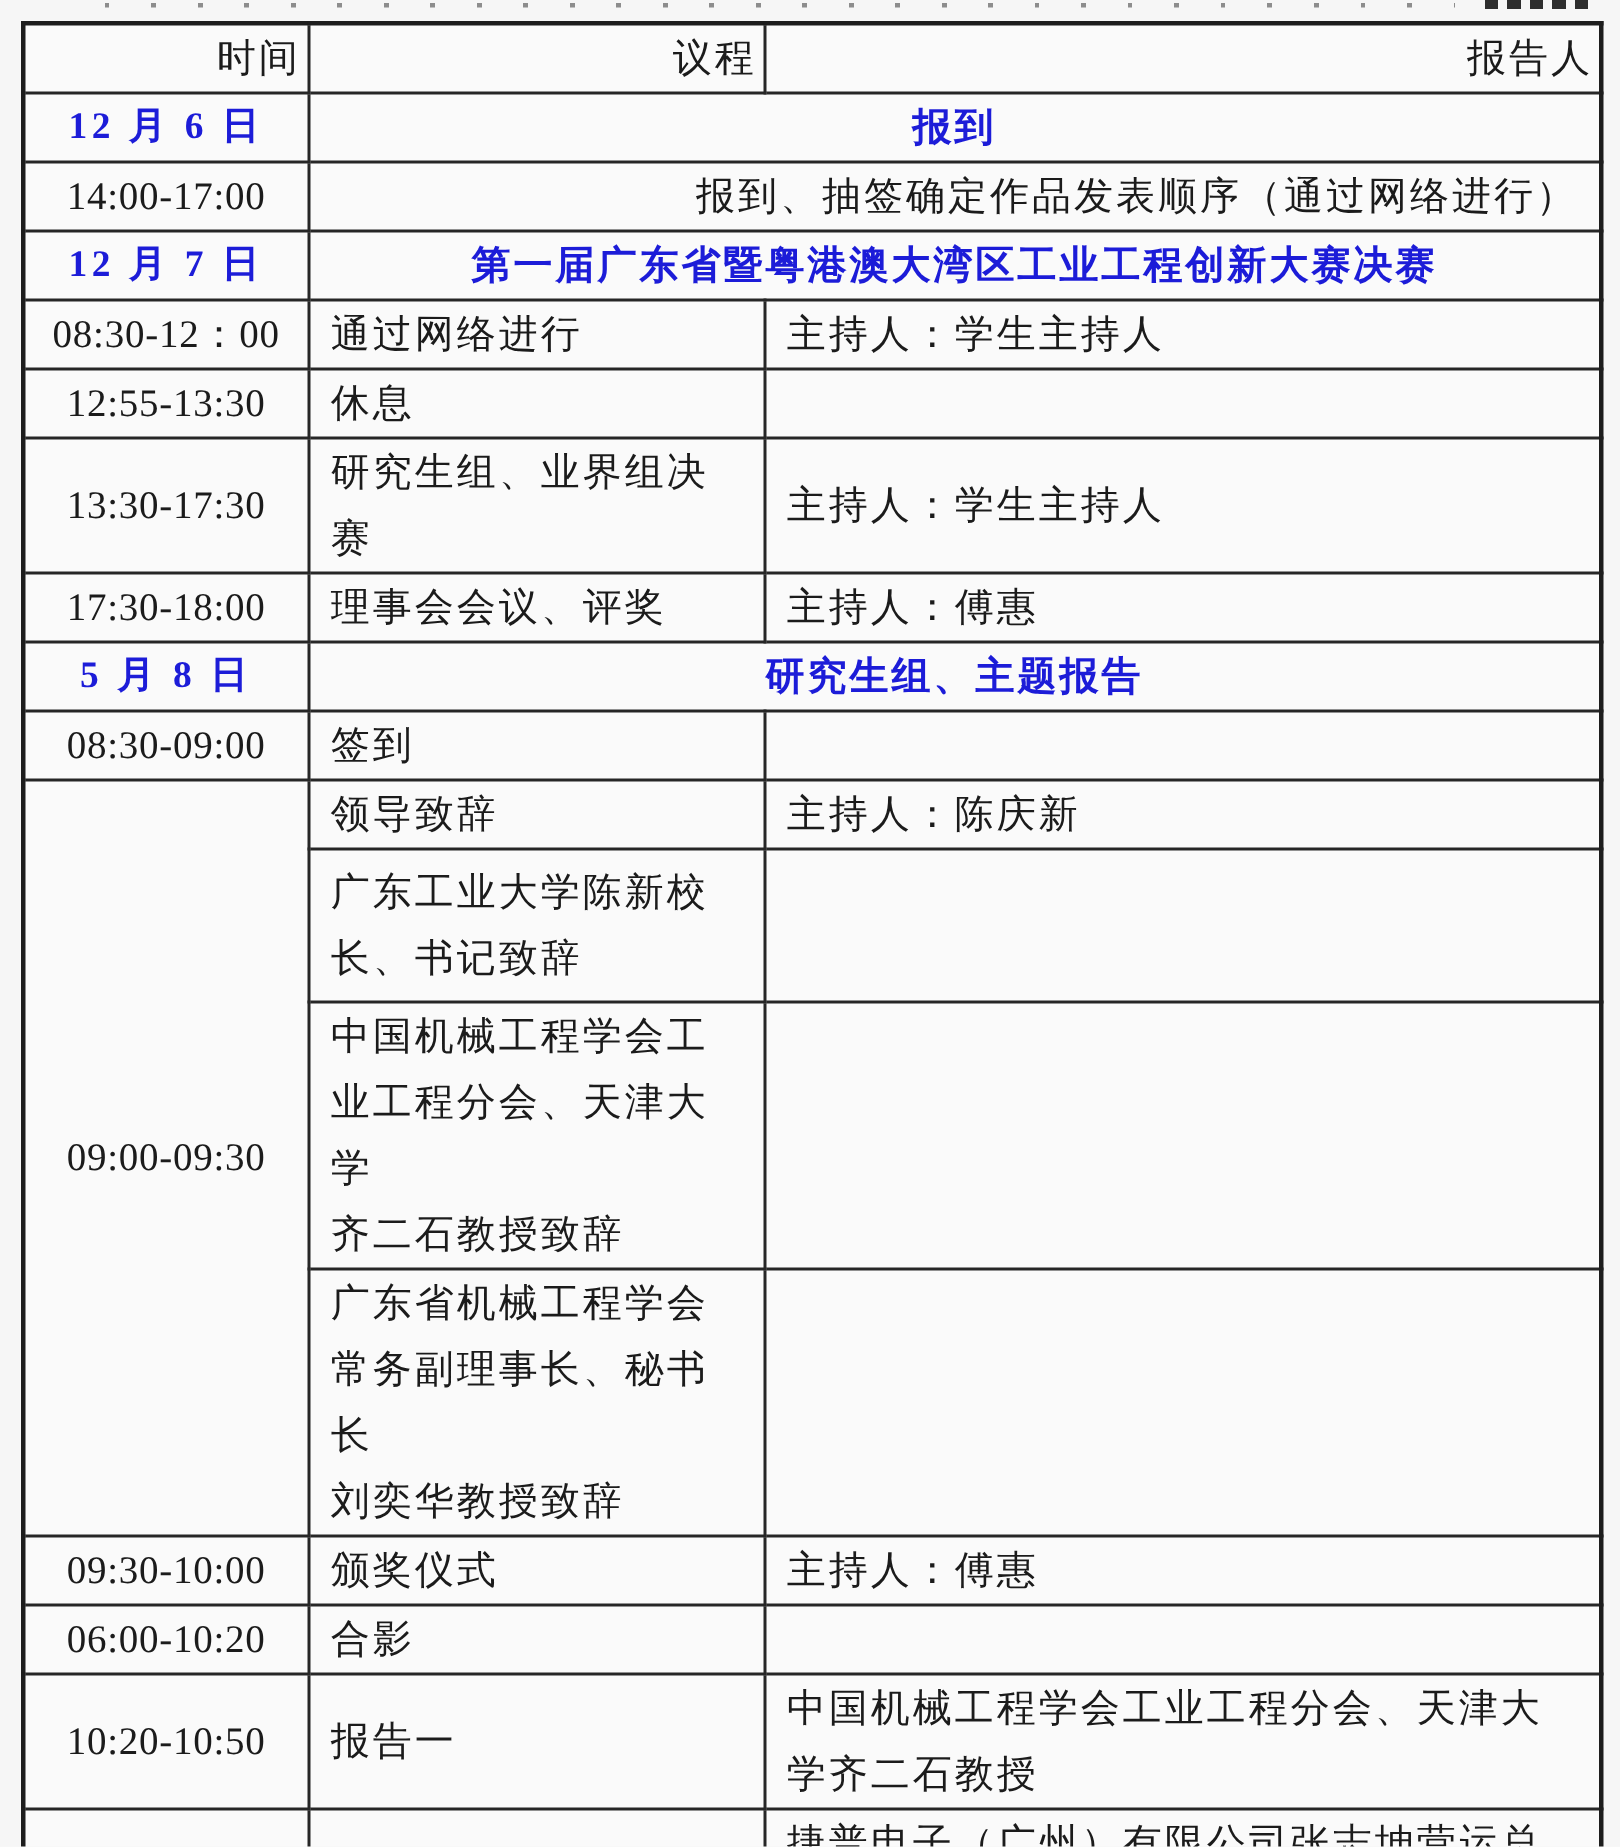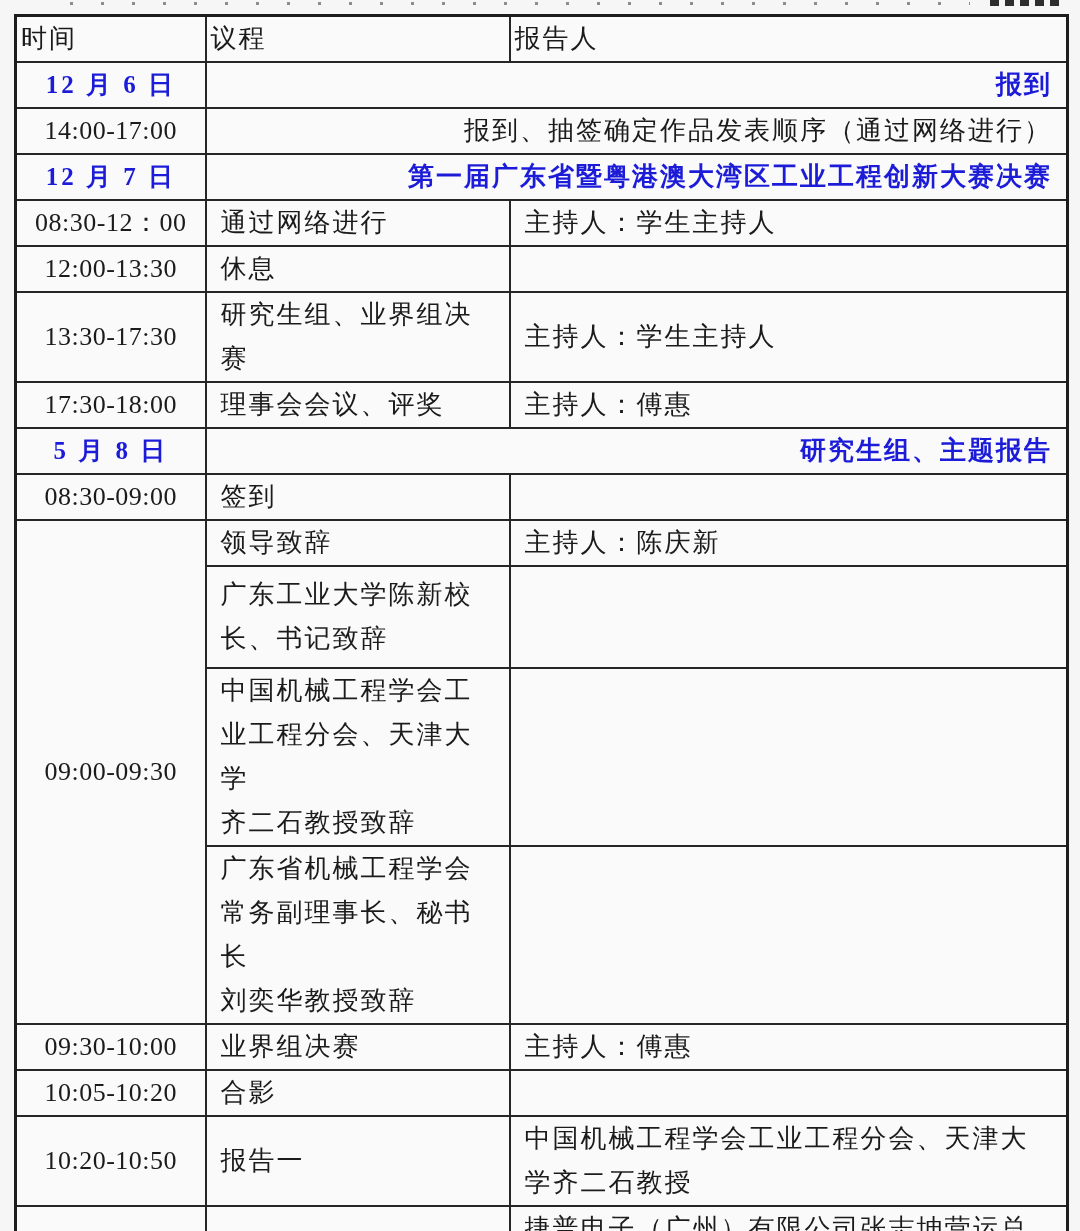--- a/index.html
+++ b/index.html
@@ -42,36 +42,36 @@
     border: 2px solid #262626;
     padding: 0 14px;
     font-size: 26px;
     font-weight: normal;
     letter-spacing: 2px;
     line-height: 44px;
     vertical-align: middle;
     white-space: pre-line;
     overflow: hidden;
   }
-  th { text-align: left; padding: 0 4px; }
+  th { text-align: right; padding: 0 4px; }
 
   .c-time  { text-align: center; padding: 0 2px; letter-spacing: 0.5px; }
   .c-agenda {}
   .c-presenter {}
 
   .date-cell {
     text-align: center;
     font-weight: bold;
     color: var(--accent, #1c1cd8);
     font-size: 25px;
     letter-spacing: 3px;
     padding: 0 2px;
   }
   .section-blue {
-    text-align: right;
+    text-align: center;
     font-weight: bold;
     color: var(--accent, #1c1cd8);
     letter-spacing: 2px;
   }
   .section-plain { text-align: right; }
 </style>
 </head>
 <body>
 
 <div class="top-clip">
@@ -108,21 +108,21 @@
     <td colspan="2" class="section-blue">第一届广东省暨粤港澳大湾区工业工程创新大赛决赛</td>
   </tr>
 
   <tr style="height:45px">
     <td class="c-time">08:30-12：00</td>
     <td class="c-agenda">通过网络进行</td>
     <td class="c-presenter">主持人：学生主持人</td>
   </tr>
 
   <tr style="height:45px">
-    <td class="c-time">12:00-13:30</td>
+    <td class="c-time">12:55-13:30</td>
     <td class="c-agenda">休息</td>
     <td class="c-presenter"></td>
   </tr>
 
   <tr style="height:45px">
     <td class="c-time">13:30-17:30</td>
     <td class="c-agenda">研究生组、业界组决赛</td>
     <td class="c-presenter">主持人：学生主持人</td>
   </tr>
 
@@ -164,26 +164,26 @@
 
   <tr style="height:131px">
     <td class="c-agenda">广东省机械工程学会
 常务副理事长、秘书长
 刘奕华教授致辞</td>
     <td class="c-presenter"></td>
   </tr>
 
   <tr style="height:45px">
     <td class="c-time">09:30-10:00</td>
-    <td class="c-agenda">业界组决赛</td>
+    <td class="c-agenda">颁奖仪式</td>
     <td class="c-presenter">主持人：傅惠</td>
   </tr>
 
   <tr style="height:45px">
-    <td class="c-time">10:05-10:20</td>
+    <td class="c-time">06:00-10:20</td>
     <td class="c-agenda">合影</td>
     <td class="c-presenter"></td>
   </tr>
 
   <tr style="height:89px">
     <td class="c-time">10:20-10:50</td>
     <td class="c-agenda">报告一</td>
     <td class="c-presenter">中国机械工程学会工业工程分会、天津大
 学齐二石教授</td>
   </tr>

